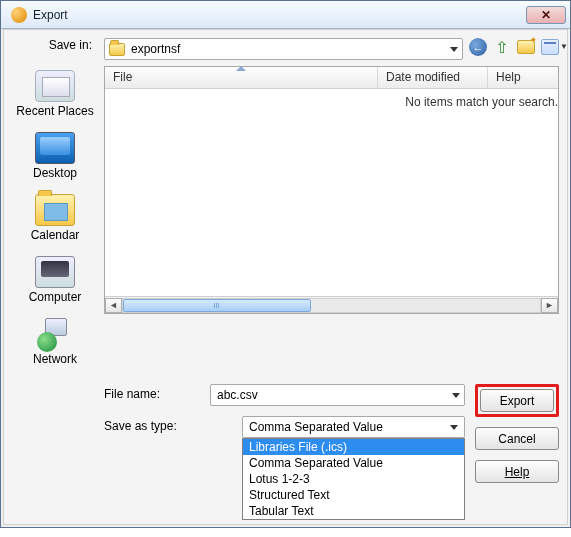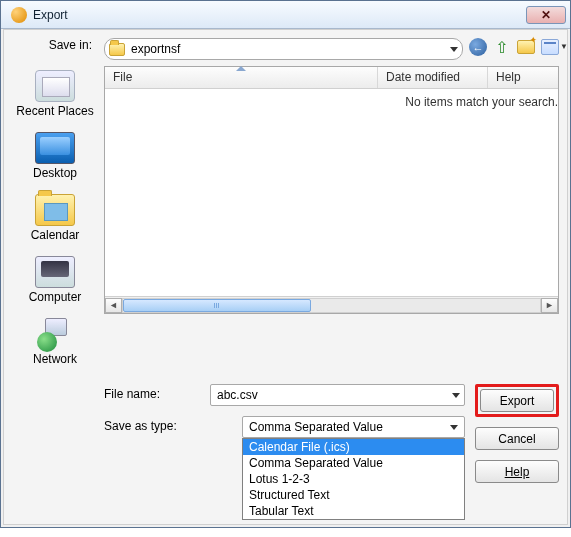--- a/index.html
+++ b/index.html
@@ -6,21 +6,21 @@
   body { margin: 0; background: #fff; }
   .window { width: 571px; height: 528px; border: 1px solid #5a7290; background: #f0f0f0; position: relative; }
   .titlebar { height: 28px; background: linear-gradient(#f7fbff, #dde9f7); border-bottom: 1px solid #a8b8cc; display: flex; align-items: center; padding: 0 4px; }
   .titlebar .appicon { width: 16px; height: 16px; border-radius: 50%; background: radial-gradient(circle at 30% 30%, #ffd27a, #e08a00); margin: 0 6px; }
   .titlebar .title { color: #123; }
   .titlebar .spacer { flex: 1; }
   .titlebar .closebtn { width: 40px; height: 18px; border: 1px solid #7a95b8; border-radius: 3px; background: linear-gradient(#f3dcdc,#e9b0b0); display: flex; align-items: center; justify-content: center; color: #501010; font-weight: bold; cursor: pointer; }
   .body { position: absolute; inset: 28px 2px 2px 2px; background: #f4f4f4; border: 1px solid #d0d0d0; }
   .toprow { display: flex; align-items: flex-start; gap: 6px; padding: 8px 8px 6px 8px; }
   .toprow .lbl { width: 86px; text-align: right; padding-right: 6px; }
-  .combo { display: flex; align-items: center; border: 1px solid #a8a8a8; background: #fff; height: 22px; padding: 0 4px; border-radius: 10px; }
+  .combo { display: flex; align-items: center; border: 1px solid #a8a8a8; background: #fff; height: 22px; padding: 0 4px; border-radius: 2px; }
   .combo .foldericon { width: 16px; height: 13px; background: linear-gradient(#fff2b0,#f5c84a); border: 1px solid #caa336; border-radius: 2px; margin-right: 6px; position: relative; }
   .combo .foldericon::before{content:"";position:absolute;top:-4px;left:0;width:7px;height:4px;background:#f5c84a;border:1px solid #caa336;border-bottom:none;border-radius:2px 2px 0 0;}
   .combo .val { flex: 1; }
   .combo .arrow { width: 0; height: 0; border-left: 4px solid transparent; border-right: 4px solid transparent; border-top: 5px solid #333; margin-left: 6px; }
   .tbicons { display: flex; gap: 6px; align-items: center; }
   .tbicons .ico { width: 18px; height: 18px; display:flex; align-items:center; justify-content:center; cursor:pointer; }
   .ico-back { border-radius:50%; background:radial-gradient(circle at 35% 35%,#7aa9e0,#2c5f9e); color:#fff; font-size:11px; }
   .ico-up { color:#2a8a2a; font-size:16px; }
   .ico-newf { width:18px; height:14px; background:linear-gradient(#fff2b0,#f5c84a); border:1px solid #caa336; border-radius:2px; position:relative; }
   .ico-newf::after{content:"✦"; position:absolute; right:-3px; top:-6px; color:#d88a00; font-size:9px;}
@@ -177,21 +177,21 @@
           </div>
       </div>
 
       <div class="fl">Save as type:</div>
       <div class="dd">
         <div class="ddhead">
           <span>Comma Separated Value</span>
           <div class="arrow"></div>
         </div>
         <div class="ddlist">
-          <div class="opt sel">Calendar File (.ics)</div>
+          <div class="opt sel">Libraries File (.ics)</div>
           <div class="opt">Comma Separated Value</div>
           <div class="opt">Lotus 1-2-3</div>
           <div class="opt">Structured Text</div>
           <div class="opt">Tabular Text</div>
         </div>
       </div>
     </div>
 
   </div>
 </div>

